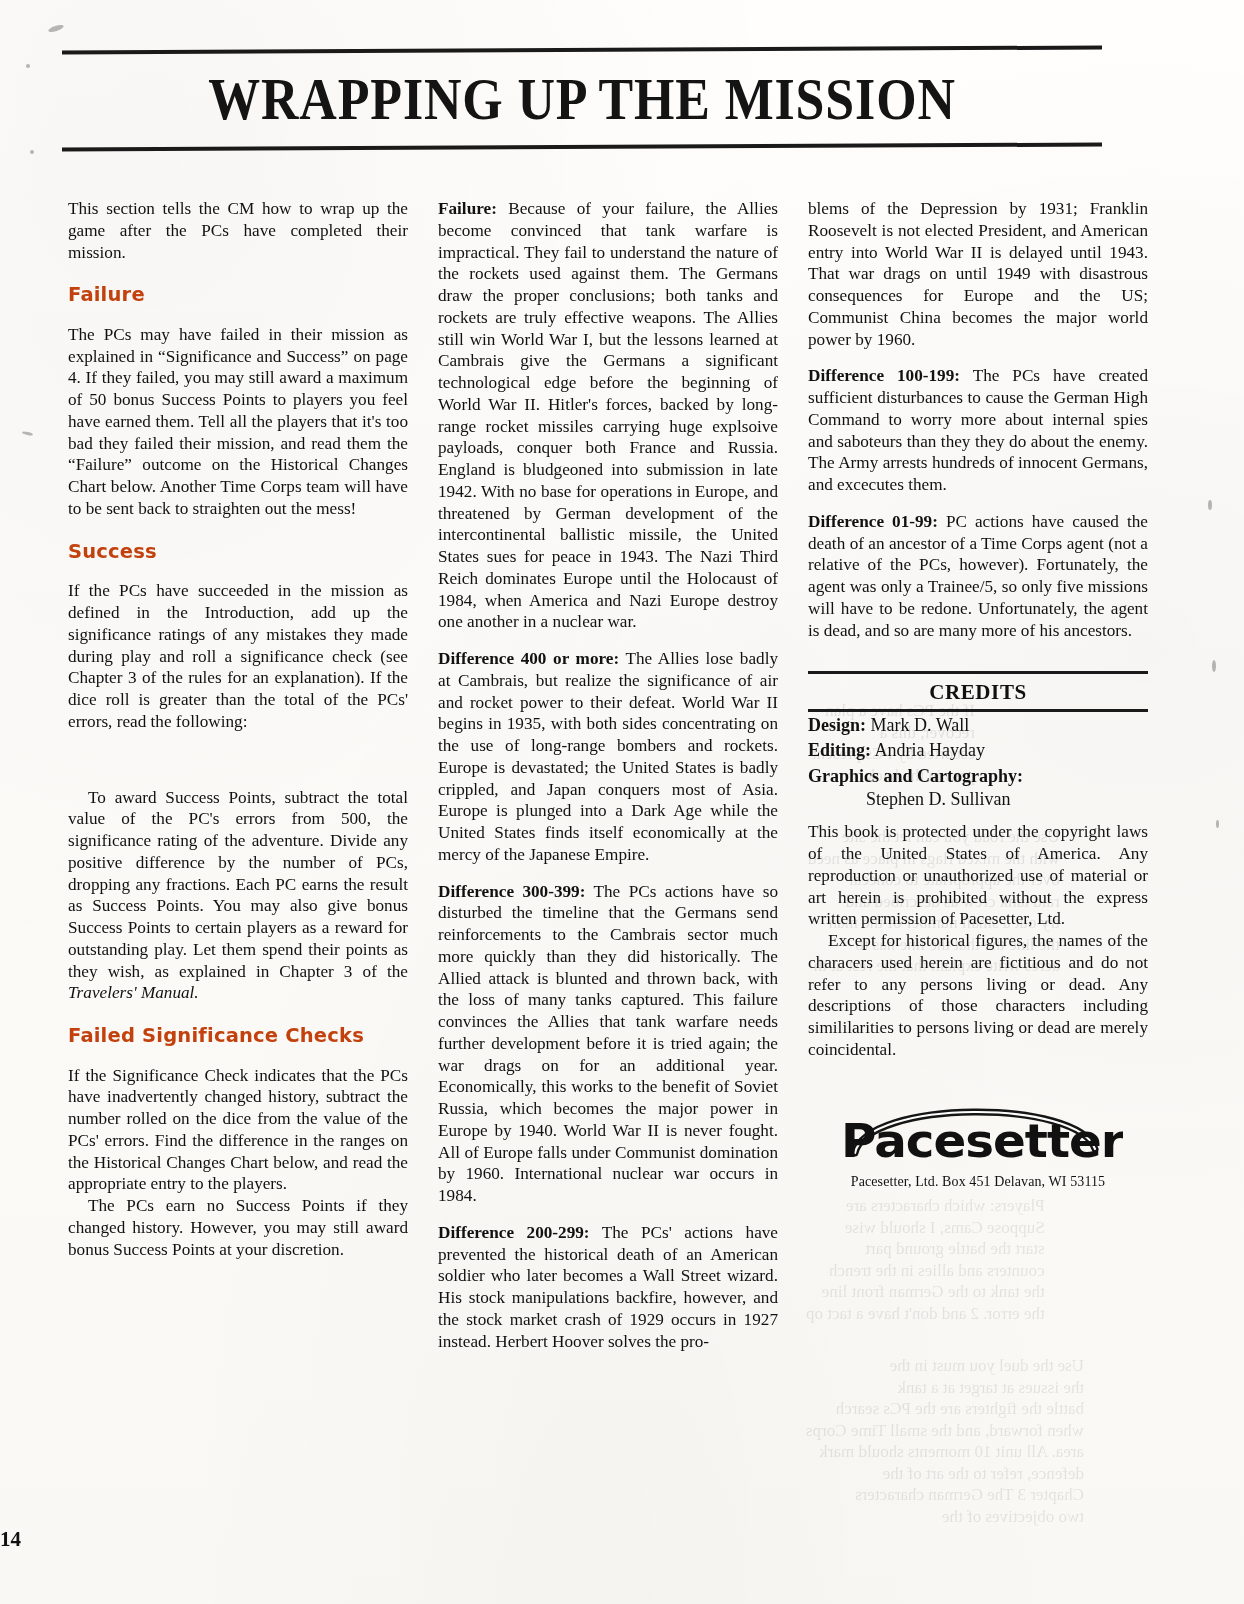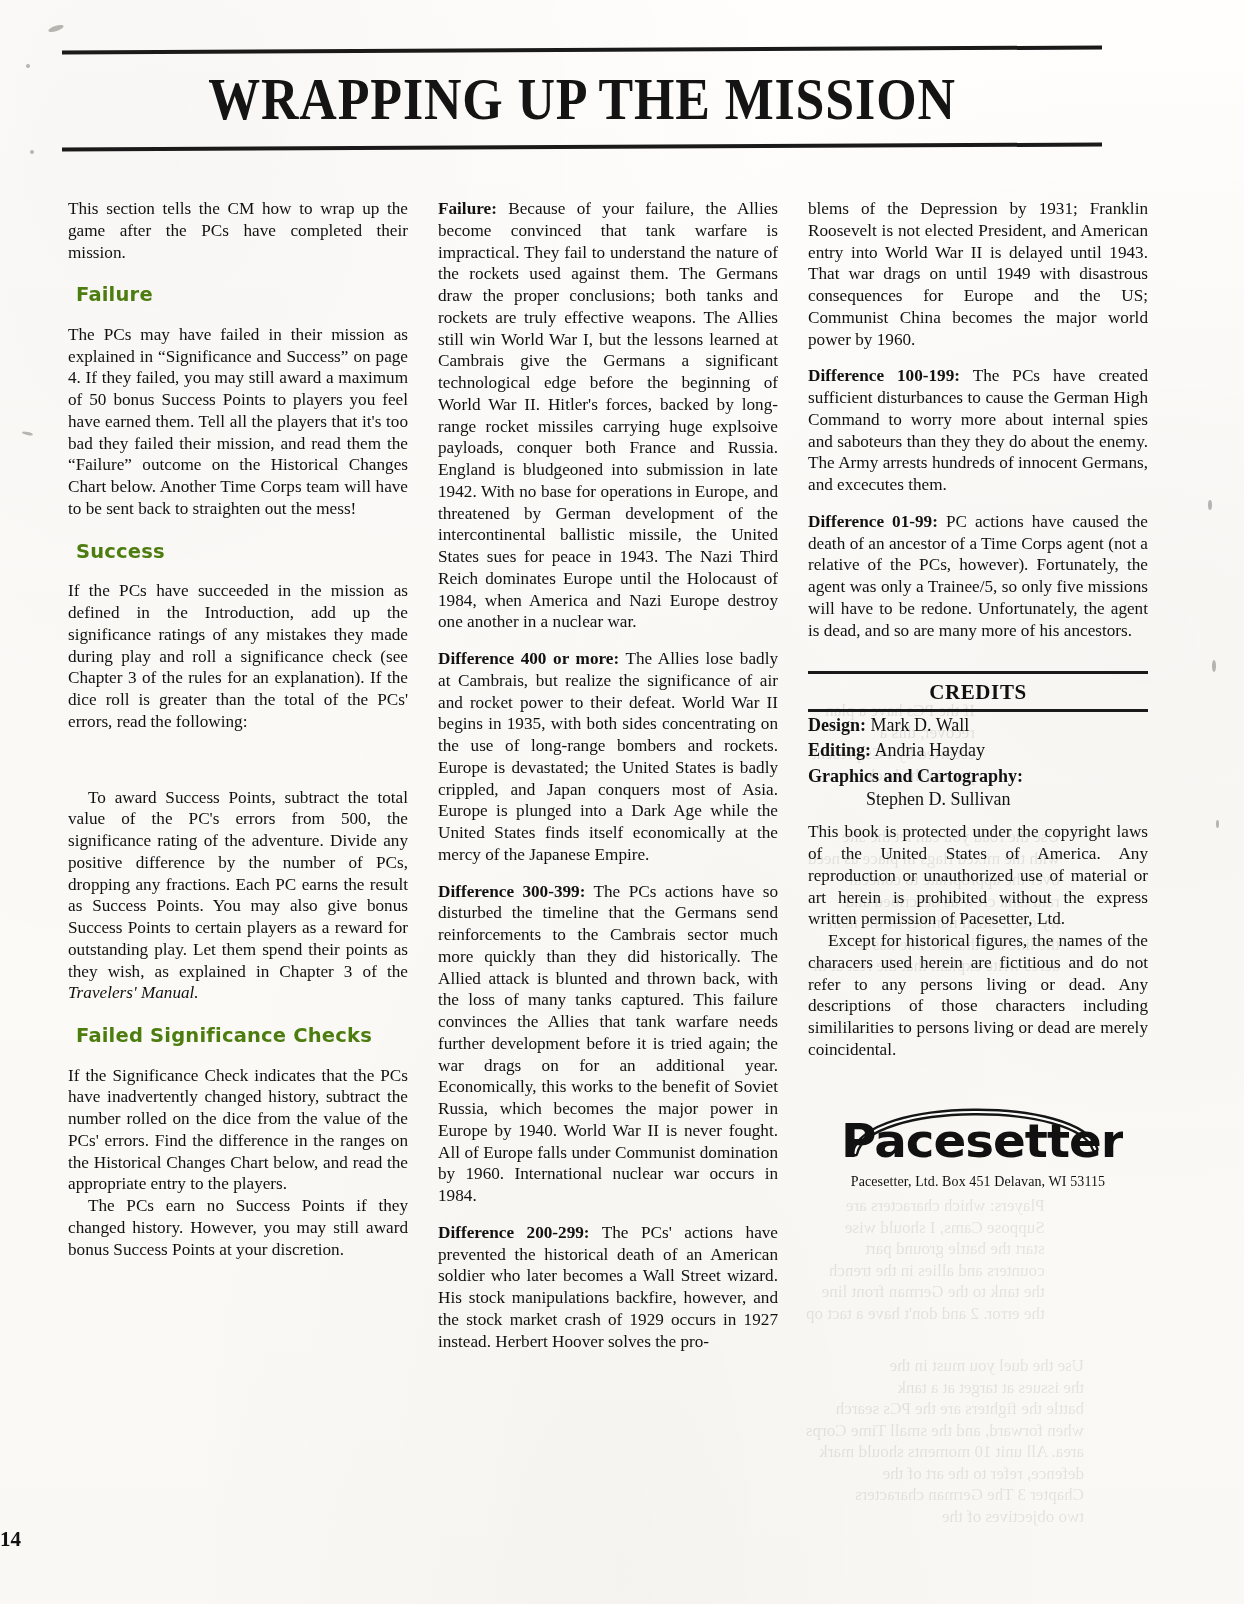--- a/index.html
+++ b/index.html
@@ -92,23 +92,23 @@
     margin-bottom: 15px;
     text-align: justify;
   }
   p.body.indent { text-indent: 20px; margin-bottom: 0; }
   p.tight { margin-bottom: 0; }
 
   h2.sec {
     font-family: "DejaVu Sans", "Liberation Sans", sans-serif;
     font-size: 19.5px;
     font-weight: 700;
-    margin: 20px 0 16px 8px;
+    margin: 20px 0 16px 0;
     letter-spacing: .2px;
-    color: #4d7c0f;
+    color: #c2410c;
   }
   h2.chart-head {
     font-family: "Liberation Serif", "DejaVu Serif", serif;
     font-size: 22.5px;
     font-weight: 700;
     letter-spacing: .3px;
     margin: 0 0 18px 0;
     text-align: left;
     color: #131313;
   }

